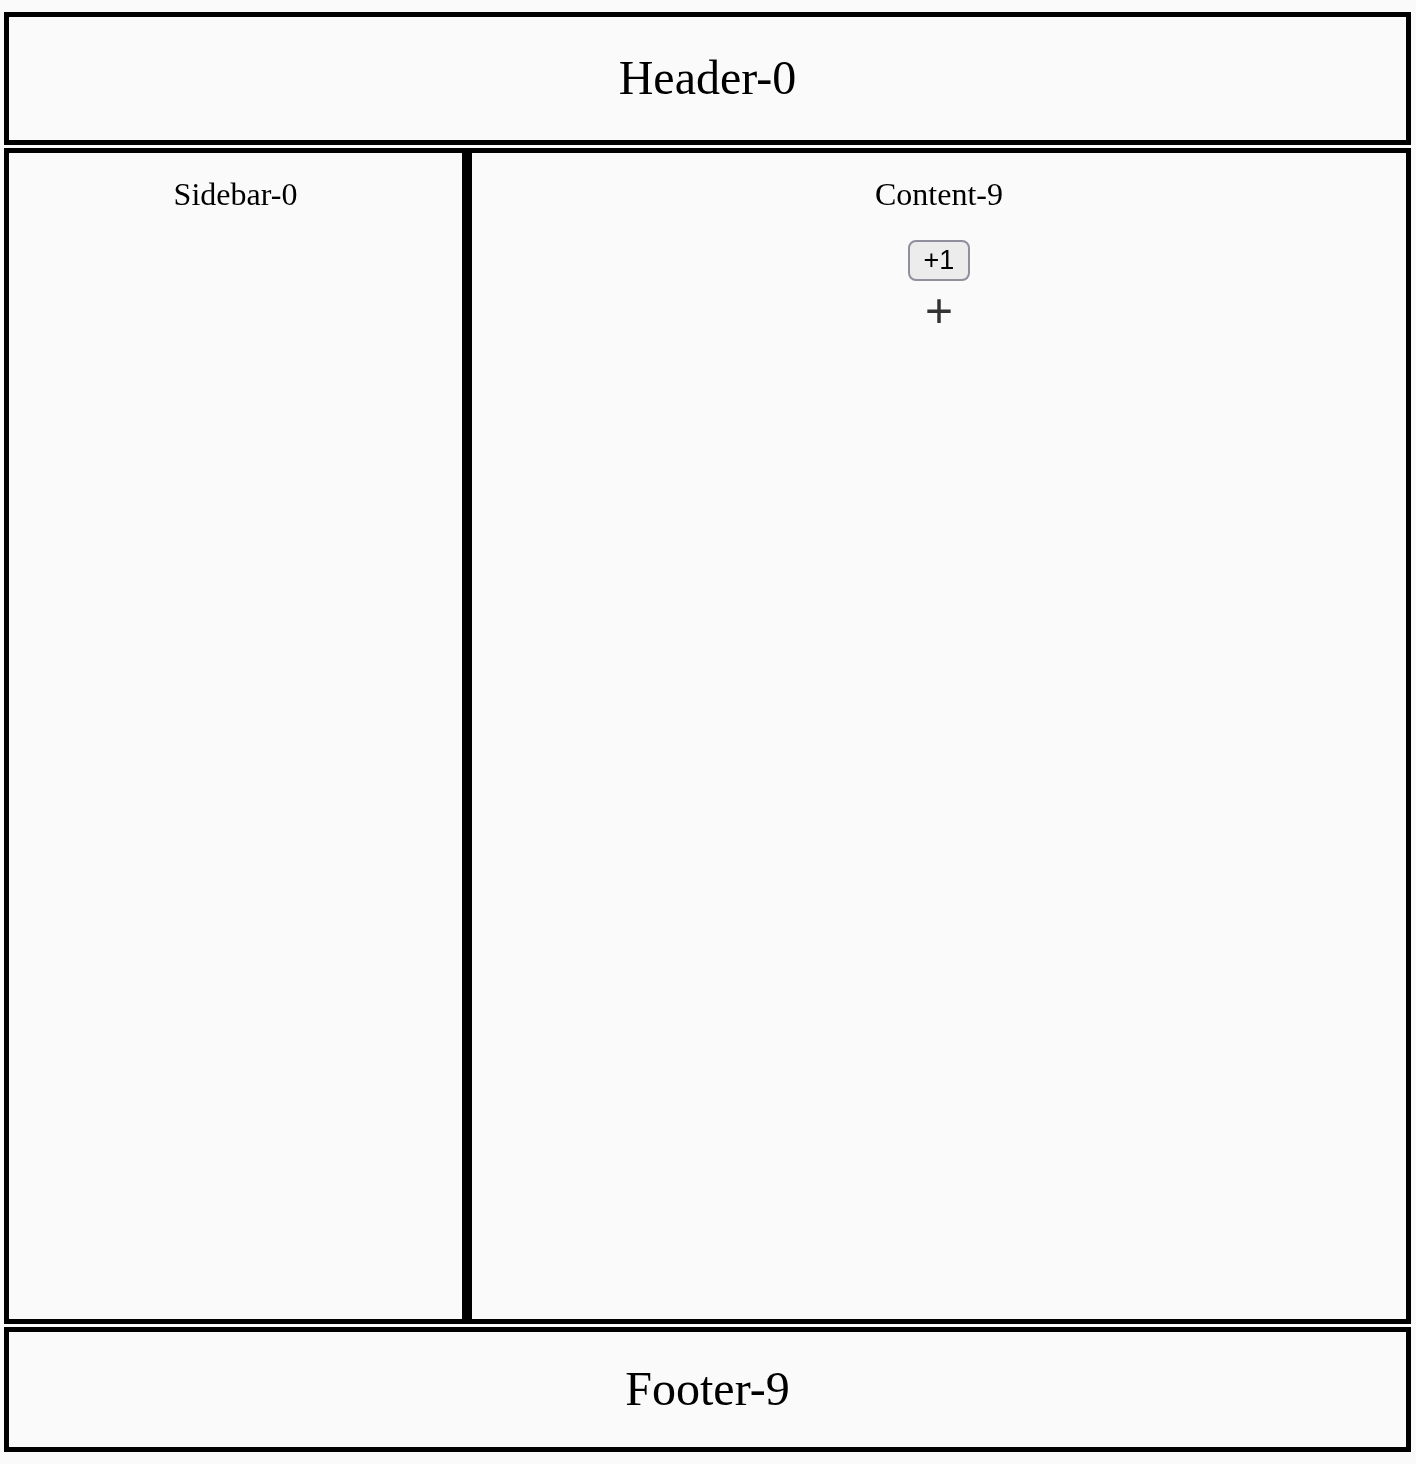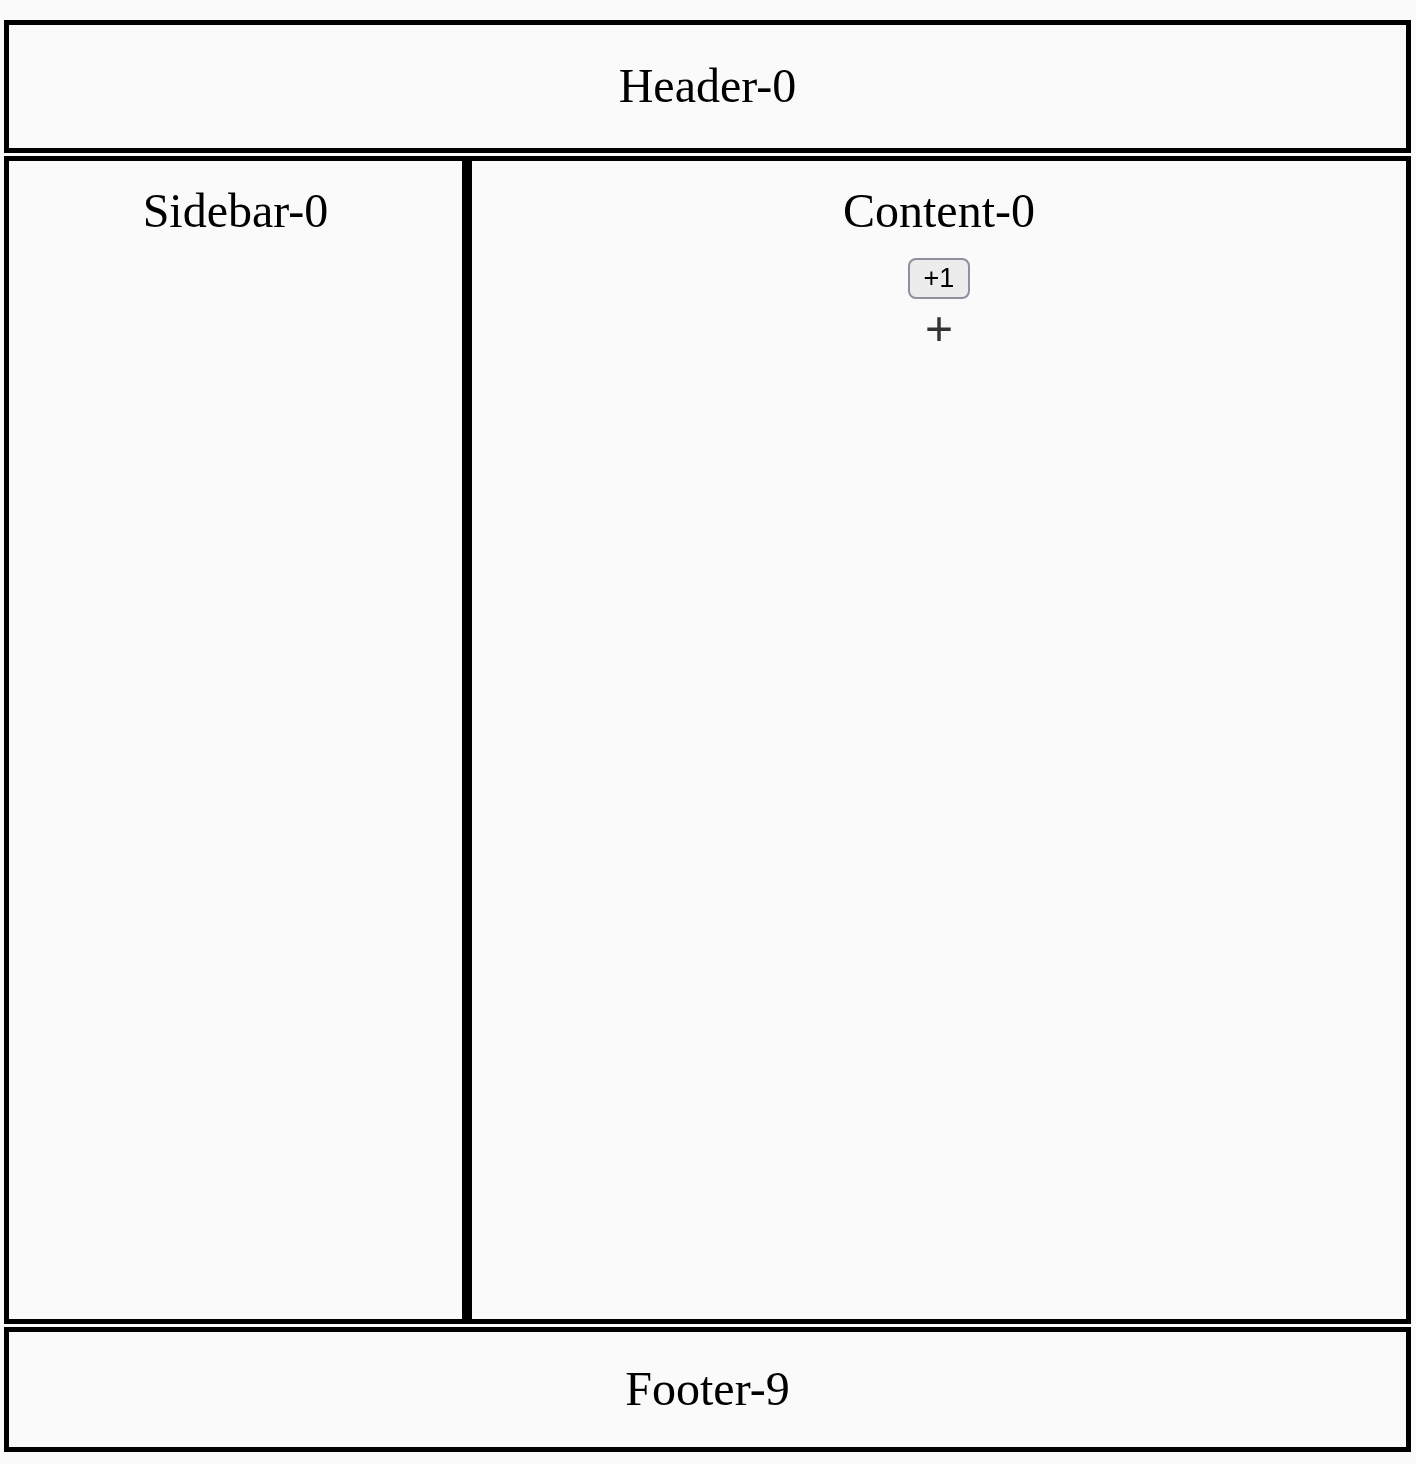--- a/index.html
+++ b/index.html
@@ -4,21 +4,21 @@
 <style>
   html, body {
     margin: 0;
     padding: 0;
     background: #fafafb;
   }
   .page {
     width: 1416px;
     height: 1464px;
     box-sizing: border-box;
-    padding: 20px 5px 12px 4px;
+    padding: 12px 5px 12px 4px;
     display: grid;
     grid-template-columns: 463px 1fr;
     grid-template-rows: 133px 1fr 125px;
     row-gap: 3px;
     column-gap: 0;
     background: #fafafb;
     font-family: "Liberation Serif", serif;
     color: #000000;
   }
   .box {
@@ -44,24 +44,24 @@
     text-align: center;
   }
   .content {
     grid-column: 2;
     grid-row: 2;
     display: flex;
     flex-direction: column;
     align-items: center;
   }
   .section-title {
-    font-size: 48px;
+    font-size: 32px;
     font-weight: 400;
     line-height: 1.1;
-    margin: 24px 0 4px 0;
+    margin: 24px 0 12px 0;
   }
   .inc-button {
     margin-top: 16px;
     font-family: "Liberation Sans", sans-serif;
     font-size: 27px;
     color: #000000;
     background: #ececec;
     border: 2px solid #8f8f9d;
     border-radius: 8px;
     padding: 3px 14px;
@@ -87,21 +87,21 @@
 
   <div class="box banner">
     <div class="banner-title">Header-0</div>
   </div>
 
   <div class="box sidebar">
     <div class="section-title">Sidebar-0</div>
   </div>
 
   <div class="box content">
-    <div class="section-title">Content-0</div>
+    <div class="section-title">Content-9</div>
     <button class="inc-button" type="button">+1</button>
     <div class="plus-text">+</div>
   </div>
 
   <div class="box banner footer">
     <div class="banner-title">Footer-9</div>
   </div>
 
 </div>
 

